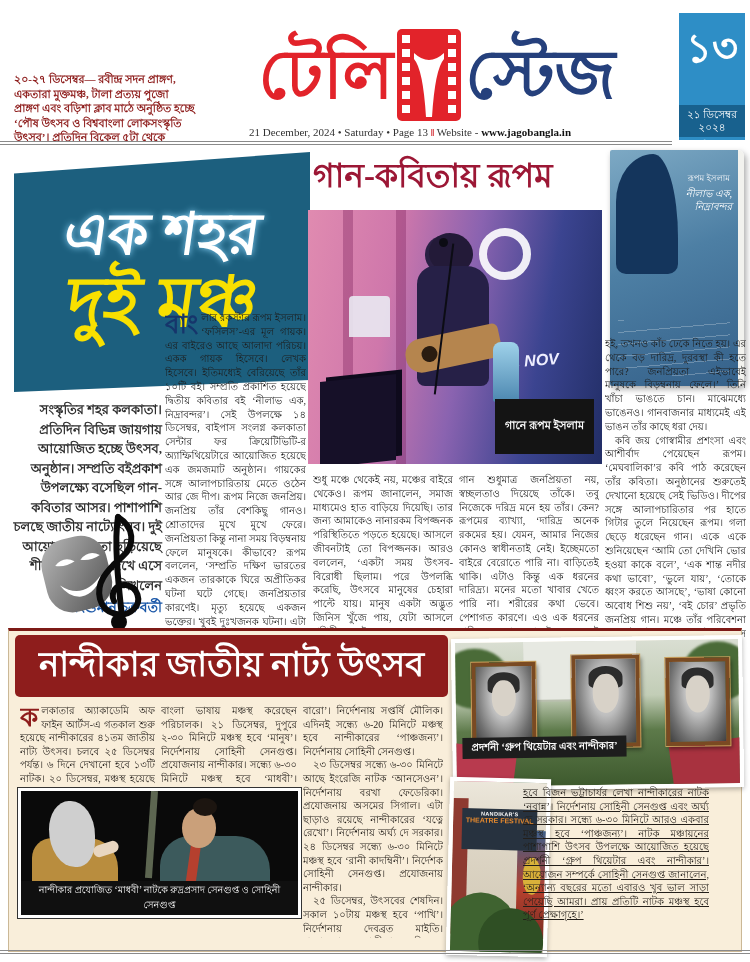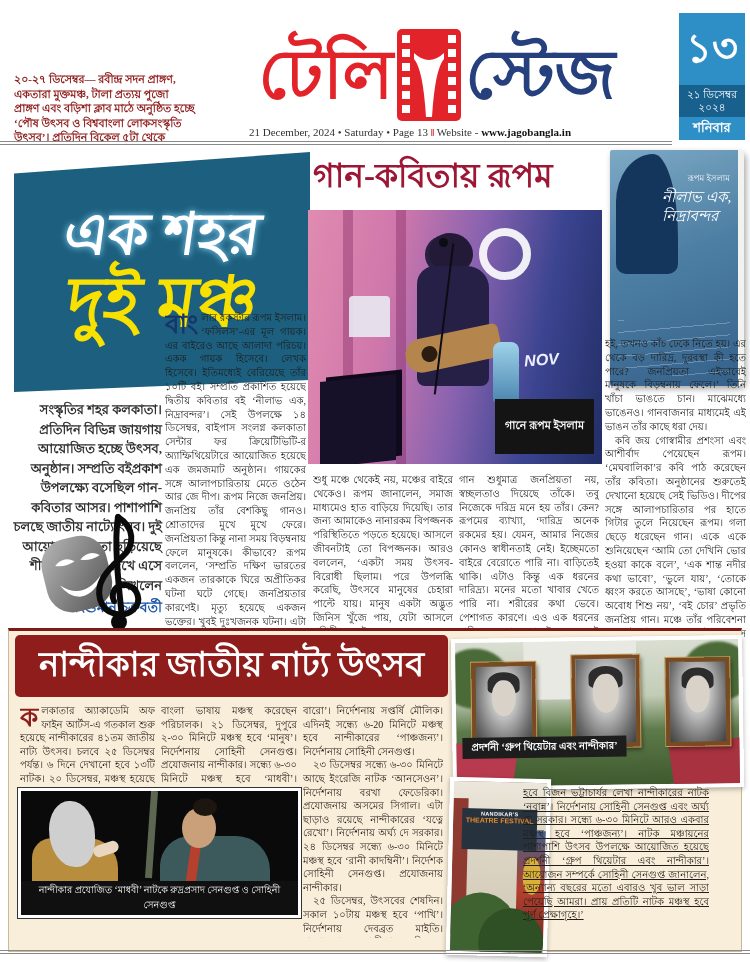--- a/index.html
+++ b/index.html
@@ -20,21 +20,21 @@
   .masthead { left:212px; top:22px; width:450px; height:105px; display:flex; align-items:center; justify-content:center; }
   .mh-left  { color:#e2232a; font-size:68px; font-weight:bold; line-height:1; }
   .mh-right { color:#25407c; font-size:68px; font-weight:bold; line-height:1; }
   .mh-strip { width:64px; height:92px; margin:0 4px; }
 
   .dateline { left:180px; top:126px; width:460px; text-align:center; font-size:11px; color:#333; }
   .dateline .dl-sep { color:#d01f26; font-weight:bold; }
   .dateline .dl-site { font-weight:bold; color:#111; }
 
   .datebox { left:679px; top:13px; width:66px; height:127px; background:#2e8ec6; color:#fff; text-align:center; }
-  .db-num { font-size:40px; font-weight:bold; line-height:72px; height:72px; }
+  .db-num { font-size:40px; font-weight:bold; line-height:72px; height:92px; }
   .db-date { background:#18618e; font-size:10.5px; line-height:1.25; padding:3px 2px; }
   .db-day { font-size:13px; font-weight:bold; line-height:22px; }
 
   .header-rule { left:0; top:141px; width:672px; height:4px; border-top:1px solid #8a8a8a; border-bottom:1px solid #8a8a8a; }
 
   
   .lead-box { left:14px; top:152px; width:296px; height:240px; background:#1c5f7e;
     clip-path:polygon(0 9%, 100% 0, 100% 95%, 0 100%);
     display:flex; flex-direction:column; justify-content:center; align-items:center; }
   .lead-line1 { color:#ffffff; font-size:58px; font-weight:bold; line-height:1.05; transform:skewX(-8deg); text-shadow:0 0 7px #8fd9ff; }
@@ -60,21 +60,21 @@
   .p1-guitar:after { content:""; position:absolute; left:16px; top:9px; width:16px; height:16px; background:#2a1c10; border-radius:50%; }
   .p1-mic { position:absolute; left:46%; top:13%; width:2px; height:60%; background:#0c0c14; transform:rotate(7deg); }
   .p1-micball { position:absolute; left:44.5%; top:11%; width:9px; height:9px; background:#0c0c14; border-radius:50%; }
   .p1-stool { position:absolute; left:63%; top:52%; width:26px; height:60px; background:linear-gradient(#9fd2ea,#4c87b0); border-radius:8px 8px 3px 3px; }
   .p1-caption { position:absolute; right:8px; bottom:10px; background:#141414; color:#fff; font-size:11px; font-weight:bold; padding:18px 10px; }
 
   .book { left:610px; top:150px; width:134px; height:236px; background:linear-gradient(160deg,#7da9c4 0%,#4d7fa4 45%,#35618a 100%);
     border-right:6px solid #f2f2ee; box-shadow:2px 3px 6px rgba(0,0,0,0.35); border-radius:2px 6px 6px 2px; }
   .book-fig { position:absolute; left:6px; top:4px; width:62px; height:120px; background:#14355c; border-radius:60% 40% 10px 10px / 40% 70% 10px 10px; }
   .book-author { position:absolute; right:8px; top:22px; font-size:8.5px; color:#f3f6f9; }
-  .book-title { position:absolute; right:6px; top:38px; width:70px; font-size:15px; font-style:italic; color:#ffffff; line-height:1.25; text-align:left; }
+  .book-title { position:absolute; right:6px; top:38px; width:70px; font-size:10px; font-style:italic; color:#ffffff; line-height:1.25; text-align:right; }
   .book-lines { position:absolute; left:8px; bottom:10px; width:112px; height:56px;
     background:repeating-linear-gradient(175deg, rgba(255,255,255,0.25) 0 1px, transparent 1px 12px); }
 
   .bodycol { font-size:10px; line-height:1.38; text-align:justify; color:#1d1d1d; overflow:hidden; }
   .bodycol p + p { text-indent:10px; }
   .col1 { left:165px; top:311px; width:141px; height:332px; }
   .col2 { left:313px; top:473px; width:140px; height:168px; }
   .col3 { left:459px; top:473px; width:140px; height:168px; }
   .col4 { left:605px; top:337px; width:141px; height:306px; }
   .dropcap { float:left; font-size:26px; line-height:0.9; font-weight:bold; color:#16356b; padding:2px 3px 0 0; }

